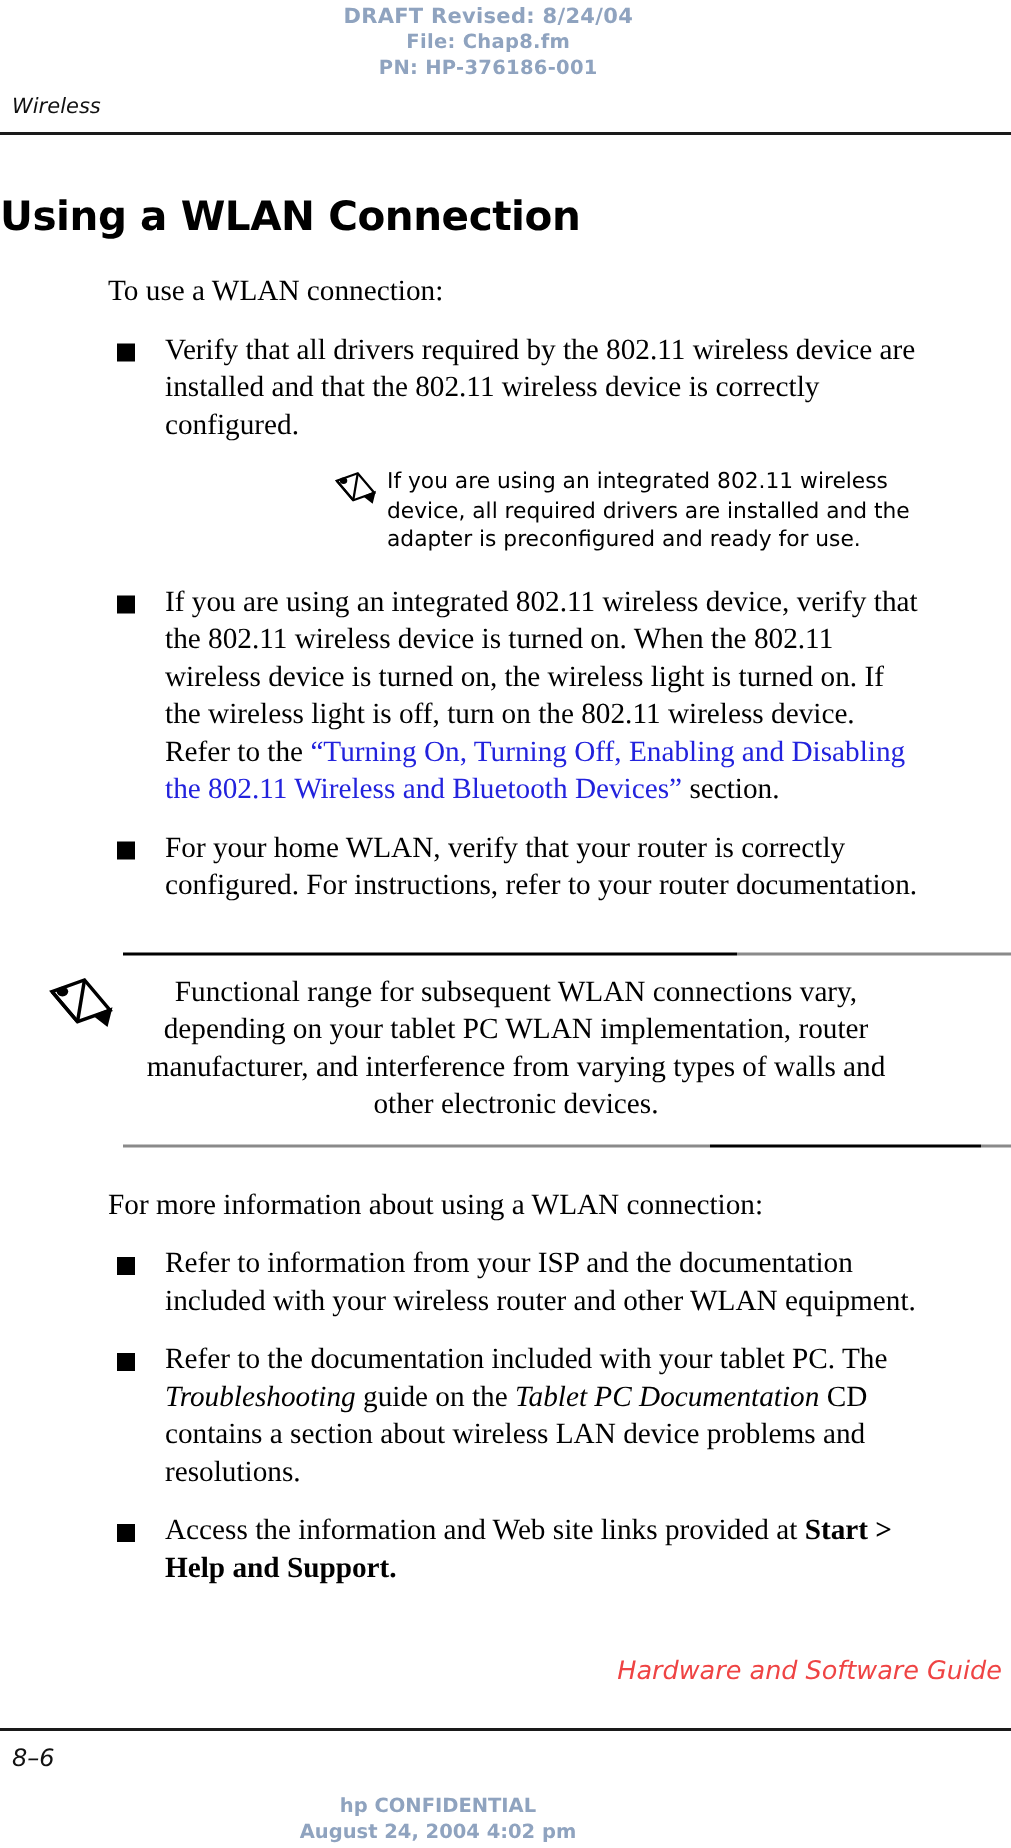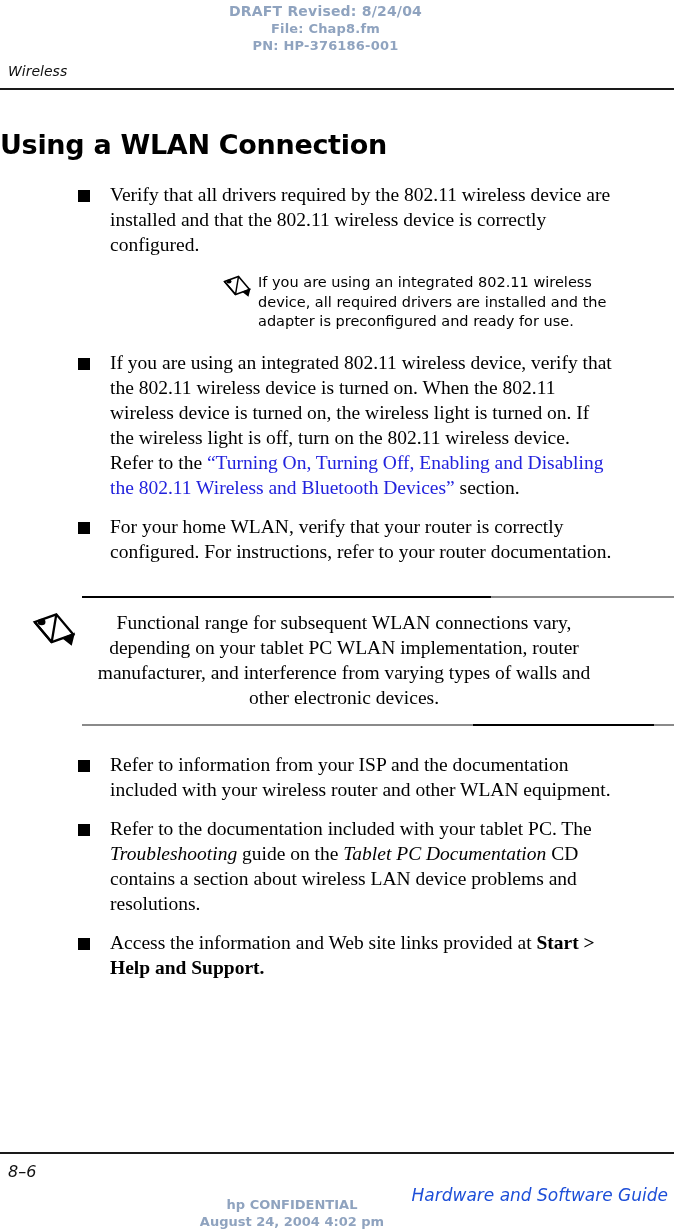--- a/index.html
+++ b/index.html
@@ -166,26 +166,26 @@
     position: absolute;
     top: 1162px;
     left: 8px;
     font-family: "DejaVu Sans", "Liberation Sans", sans-serif;
     font-style: italic;
     font-size: 16px;
     color: #111;
   }
   .footer-guide {
     position: absolute;
-    top: 1185px;
+    top: 1104px;
     right: 6px;
     font-family: "DejaVu Sans", "Liberation Sans", sans-serif;
     font-style: italic;
     font-size: 17px;
-    color: #1d4ed8;
+    color: #ef4444;
   }
   .confid {
     position: absolute;
     top: 1196px;
     left: 0;
     width: 584px;
     text-align: center;
     font-family: "DejaVu Sans", "Liberation Sans", sans-serif;
     font-weight: bold;
     color: #8fa3bf;
@@ -203,20 +203,21 @@
   <div class="l3">PN: HP-376186-001</div>
 </div>
 
 <div class="run-header">Wireless</div>
 <div class="header-rule"></div>
 
 <div class="content">
 
   <h1 class="section-title">Using a WLAN Connection</h1>
 
+  <p class="body-text">To use a WLAN connection:</p>
 
   <ul class="bullets">
 
     <li>
       <span class="sq"></span>
       <span>Verify that all drivers required by the 802.11 wireless device are installed and that the 802.11 wireless device is correctly configured.</span>
 
       
       <div class="note-sans">
         <span class="pencil">
@@ -257,20 +258,21 @@
             <path d="M43 34 L55 29 L52 41 Z" fill="#000" stroke="#000"></path>
           </g>
           <ellipse cx="14" cy="13" rx="5" ry="4.2" fill="#000"></ellipse>
         </svg>
       </span>
       <span>Functional range for subsequent WLAN connections vary, depending on your tablet PC WLAN implementation, router manufacturer, and interference from varying types of walls and other electronic devices.</span>
     </div>
     <div class="rule bottom"></div>
   </div>
 
+  <p class="body-text">For more information about using a WLAN connection:</p>
 
   <ul class="bullets">
     <li>
       <span class="sq"></span>
       <span>Refer to information from your ISP and the documentation included with your wireless router and other WLAN equipment.</span>
     </li>
 
     <li>
       <span class="sq"></span>
       <span>Refer to the documentation included with your tablet PC. The </span><span class="ital">Troubleshooting</span><span> guide on the </span><span class="ital">Tablet PC Documentation</span><span> CD contains a section about wireless LAN device problems and resolutions.</span>

